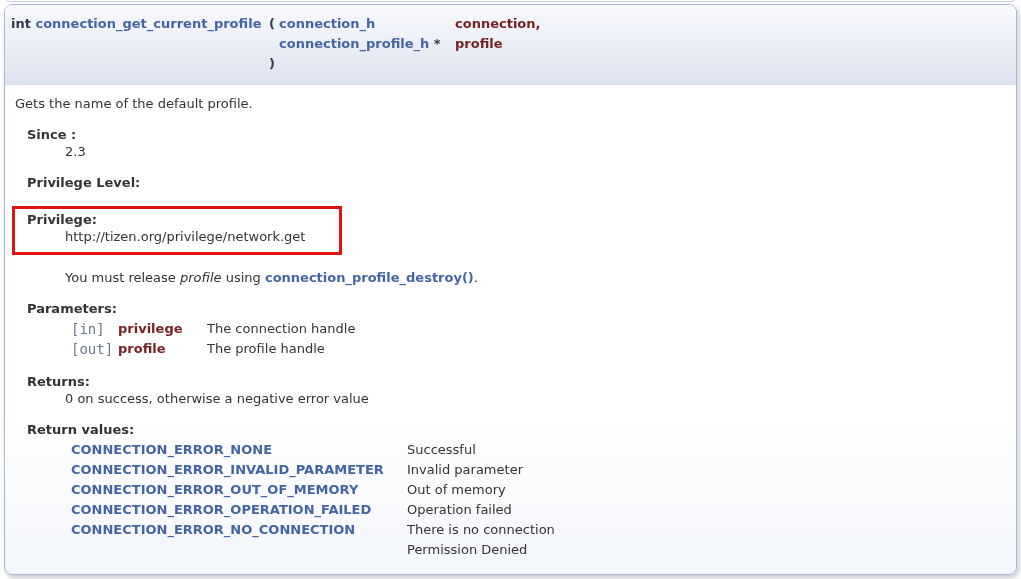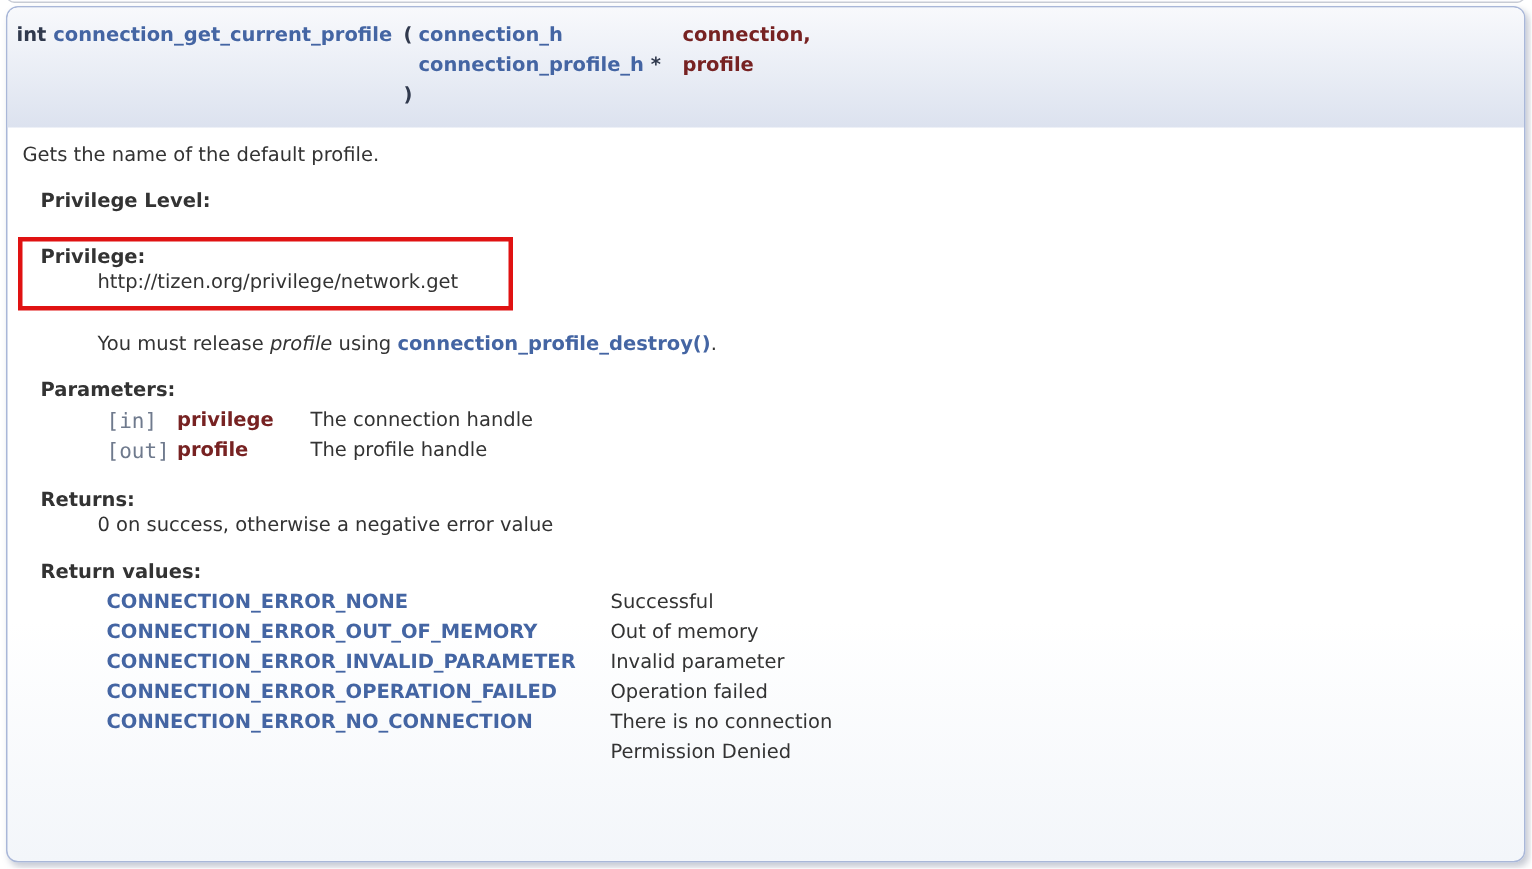--- a/index.html
+++ b/index.html
@@ -84,20 +84,24 @@
       <div class="memname">)</div>
       <div></div>
       <div></div>
     </div>
   </div>
 
   <div class="memdoc">
 
     <p class="desc">Gets the name of the default profile.</p>
 
+    <dl>
+      <dt>Since :</dt>
+      <dd>2.3</dd>
+    </dl>
 
     <dl>
       <dt>Privilege Level:</dt>
     </dl>
 
     <div class="hl-box">
       <dl>
         <dt>Privilege:</dt>
         <dd>http://tizen.org/privilege/network.get</dd>
       </dl>
@@ -135,26 +139,26 @@
     <dl>
       <dt>Return values:</dt>
       <dd>
         <table class="rtable">
           <tbody>
               <tr>
             <td class="rcode"><span class="code-link">CONNECTION_ERROR_NONE</span></td>
             <td>Successful</td>
           </tr>
           <tr>
+            <td class="rcode"><span class="code-link">CONNECTION_ERROR_INVALID_PARAMETER</span></td>
+            <td>Invalid parameter</td>
+          </tr>
+          <tr>
             <td class="rcode"><span class="code-link">CONNECTION_ERROR_OUT_OF_MEMORY</span></td>
             <td>Out of memory</td>
-          </tr>
-          <tr>
-            <td class="rcode"><span class="code-link">CONNECTION_ERROR_INVALID_PARAMETER</span></td>
-            <td>Invalid parameter</td>
           </tr>
           <tr>
             <td class="rcode"><span class="code-link">CONNECTION_ERROR_OPERATION_FAILED</span></td>
             <td>Operation failed</td>
           </tr>
           <tr>
             <td class="rcode"><span class="code-link">CONNECTION_ERROR_NO_CONNECTION</span></td>
             <td>There is no connection</td>
           </tr>
           <tr>

